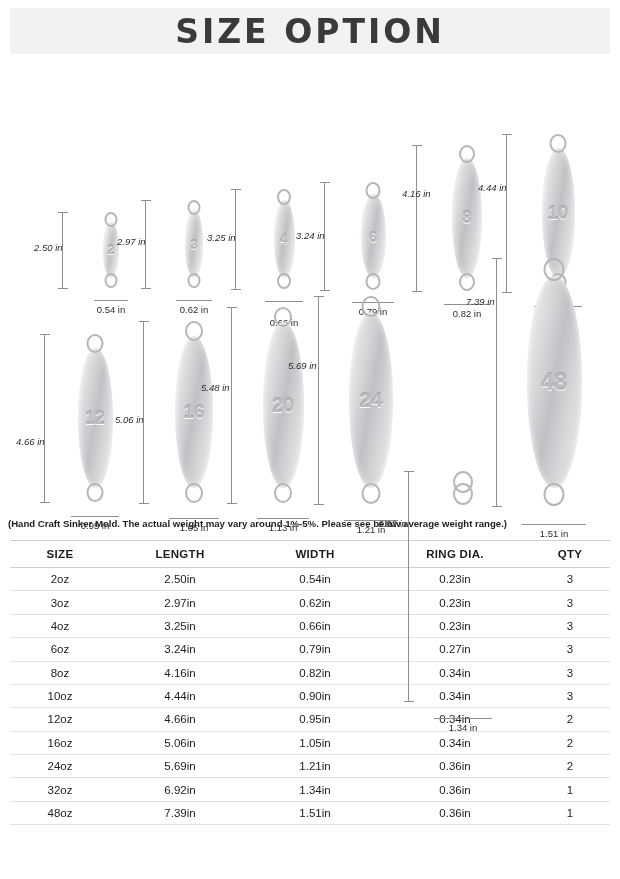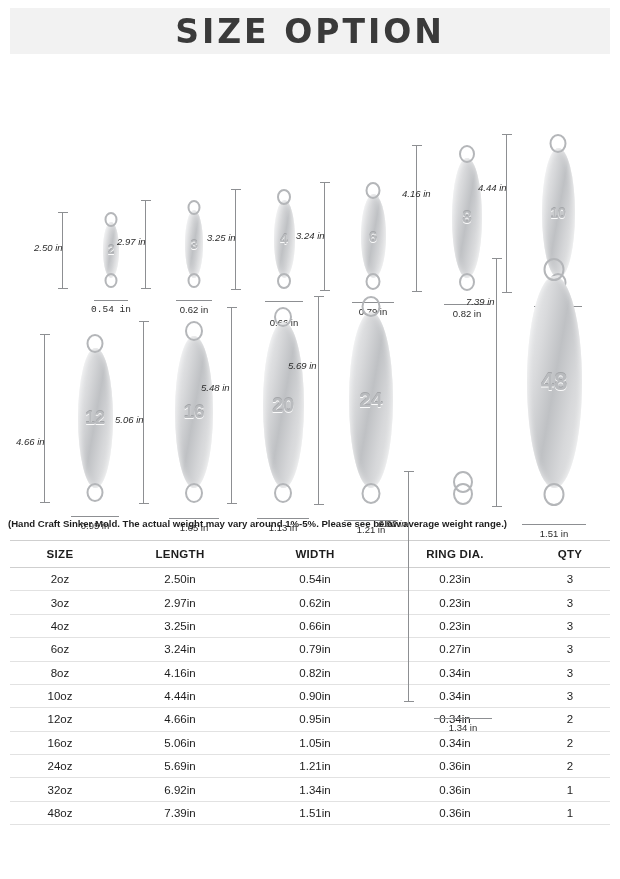--- a/index.html
+++ b/index.html
@@ -153,21 +153,21 @@
       <div class="body" style="width:16px; height:56px;">
         <span class="wlabel" style="font-size:12px;">2</span>
       </div>
       <div class="ring top" style="top:-10px; width:9px; height:11px;"></div>
       <div class="ring bot" style="bottom:-10px; width:9px; height:11px;"></div>
       <div class="vline" style="left:-20px; top:-10px; height:76px;"></div>
       <div class="hline" style="left:-24px; top:-10px; width:10px;"></div>
       <div class="hline" style="left:-24px; top:66px; width:10px;"></div>
       <div class="dim-len" style="left:-48px; top:20px;">2.50 in</div>
       <div class="hline" style="left:12px; top:78px; width:34px;"></div>
-      <div class="dim-wid" style="left:6px; top:82px; width:46px;font-family:Liberation Mono, monospace;">0.54 in</div>
+      <div class="dim-wid" style="left:6px; top:82px; width:46px;">0.54 in</div>
     </div>
 
     <div class="sinker" style="left:155px; bottom:236px; width:58px;">
       <div class="body" style="width:18px; height:68px;">
         <span class="wlabel" style="font-size:13px;">3</span>
       </div>
       <div class="ring top" style="top:-10px; width:9px; height:11px;"></div>
       <div class="ring bot" style="bottom:-10px; width:9px; height:11px;"></div>
       <div class="vline" style="left:-20px; top:-10px; height:88px;"></div>
       <div class="hline" style="left:-24px; top:-10px; width:10px;"></div>
@@ -214,21 +214,21 @@
       <div class="vline" style="left:-22px; top:-13px; height:146px;"></div>
       <div class="hline" style="left:-26px; top:-13px; width:10px;"></div>
       <div class="hline" style="left:-26px; top:133px; width:10px;"></div>
       <div class="dim-len" style="left:-50px; top:30px;margin-left:14px;">4.16 in</div>
       <div class="hline" style="left:6px; top:146px; width:46px;"></div>
       <div class="dim-wid" style="left:4px; top:150px; width:50px;">0.82 in</div>
     </div>
 
     <div class="sinker" style="left:518px; bottom:236px; width:60px;">
       <div class="body" style="width:33px; height:130px;">
-        <span class="wlabel" style="font-size:14px;">10</span>
+        <span class="wlabel" style="font-size:19px;">10</span>
       </div>
       <div class="ring top" style="top:-14px; width:13px; height:15px;"></div>
       <div class="ring bot" style="bottom:-14px; width:13px; height:15px;"></div>
       <div class="vline" style="left:-22px; top:-14px; height:158px;"></div>
       <div class="hline" style="left:-26px; top:-14px; width:10px;"></div>
       <div class="hline" style="left:-26px; top:144px; width:10px;"></div>
       <div class="dim-len" style="left:-50px; top:34px;">4.44 in</div>
       <div class="hline" style="left:6px; top:158px; width:48px;"></div>
       <div class="dim-wid" style="left:4px; top:162px; width:52px;">0.90 in</div>
     </div>

